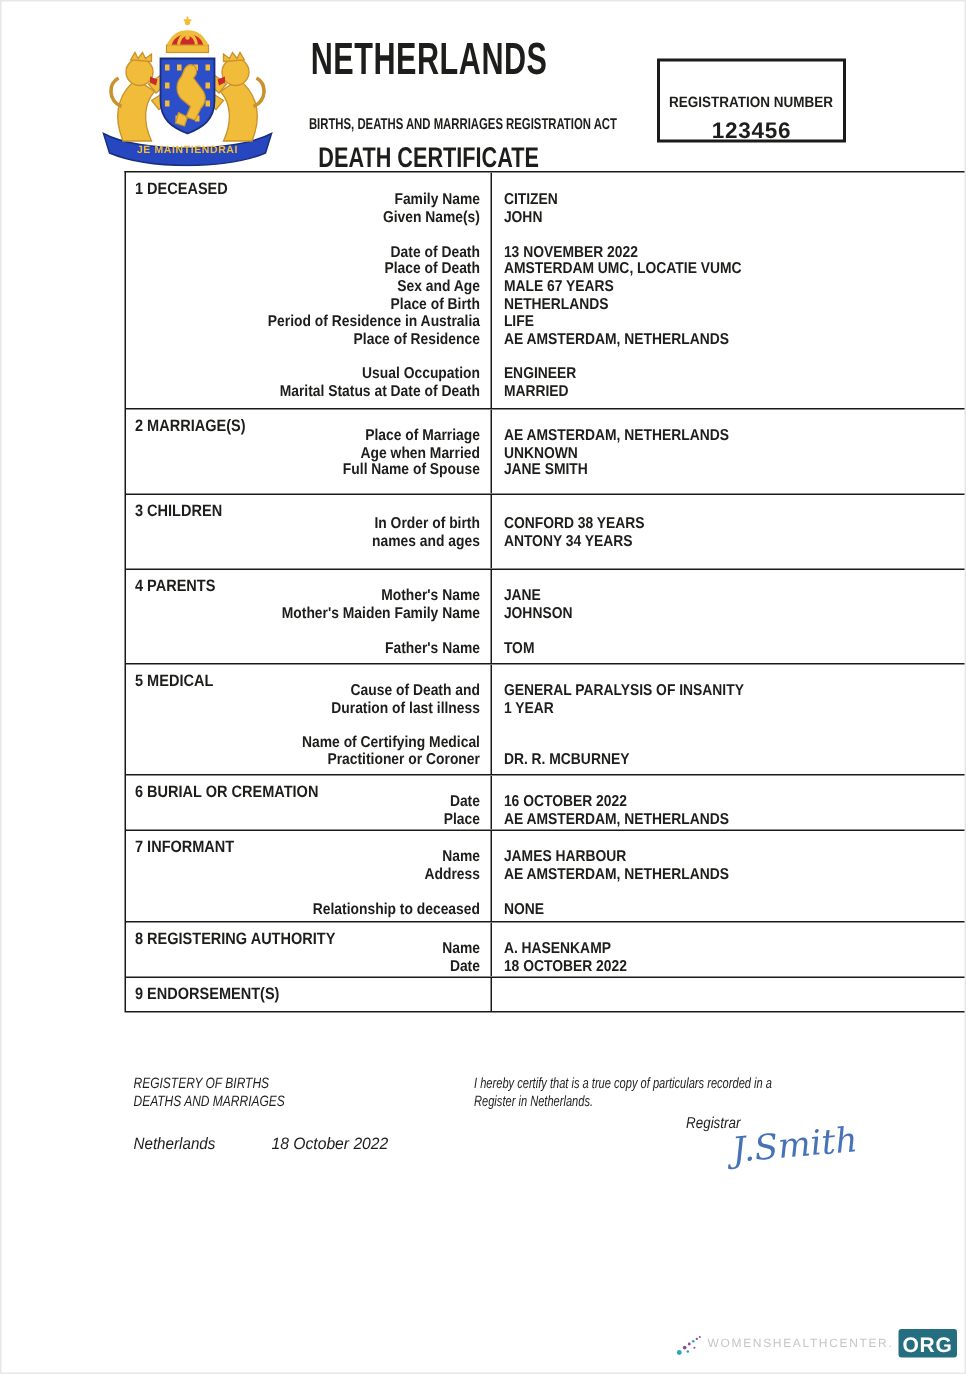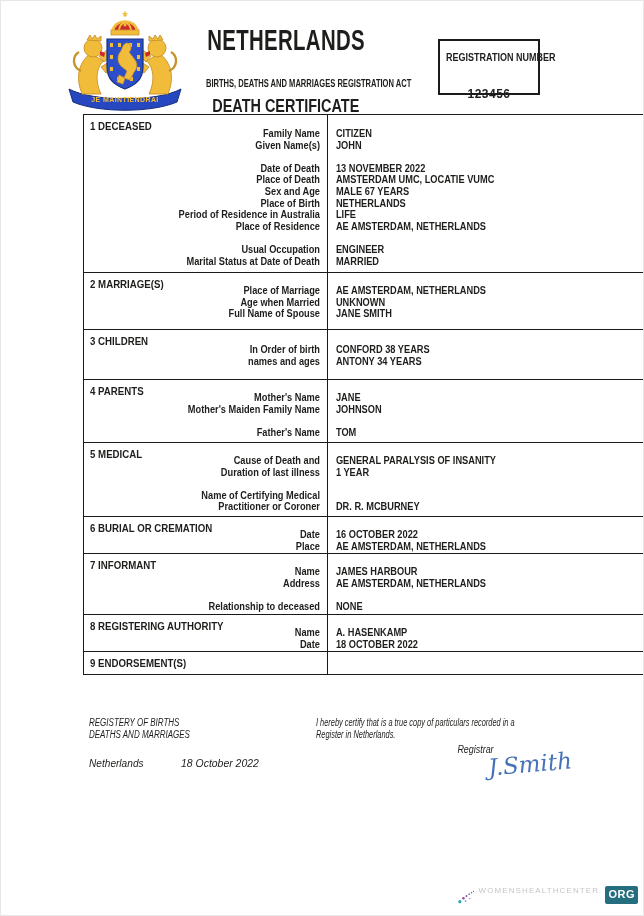--- a/index.html
+++ b/index.html
@@ -11,25 +11,25 @@
   }
   .cx { display:inline-block; transform:scaleX(var(--sx,.78)); transform-origin:var(--o,50%) 0; white-space:nowrap; }
 
   
   .coat { position:absolute; left:60px; top:8px; width:128px; height:102px; }
   .htitles { position:absolute; left:165px; top:22px; width:240px; text-align:center; }
   .country   { font-size:30px; font-weight:bold; letter-spacing:.5px; }
   .act-line  { font-size:10.5px; font-weight:bold; margin-top:20px; }
   .doc-title { font-size:19px;  font-weight:bold; margin-top:6px; }
   .regbox {
-    position:absolute; left:437px; top:38px; width:102px; height:56px;
-    border:2px solid #1b1b1b; text-align:center; padding-top:11px;
+    position:absolute; left:437px; top:38px; width:126px; height:56px;
+    border:2px solid #1b1b1b; text-align:center; padding-top:22px;
   }
   .reg-label  { font-size:10px; font-weight:bold; }
-  .reg-number { font-size:12px; font-weight:bold; margin-top:24px; letter-spacing:.5px; }
+  .reg-number { font-size:15px; font-weight:bold; margin-top:5px; letter-spacing:.5px; }
 
   
   .cert-table {
     position:absolute; left:82px; top:113px; width:564px;
     border:1px solid #1a1a1a; border-bottom:none;
   }
   .cert-section { position:relative; border-bottom:1px solid #1a1a1a; overflow:hidden; }
   .sec-1{height:158px}.sec-2{height:57px}.sec-3{height:50px}.sec-4{height:63px}
   .sec-5{height:74px}.sec-6{height:37px}.sec-7{height:61px}.sec-8{height:37px}.sec-9{height:23px}
   .sec-title {
@@ -61,23 +61,23 @@
   .f-country { position:absolute; left:88px;  top:756px; font-size:11px; font-style:italic; }
   .f-date    { position:absolute; left:180px; top:756px; font-size:11px; font-style:italic; }
   .signature {
     position:absolute; left:484px; top:750px; width:90px; text-align:center;
     font-family:"DejaVu Serif", serif; font-style:italic; font-size:23px;
     color:var(--signature_blue,#4673b8); transform:rotate(-5deg);
   }
 
   
   .watermark { position:absolute; right:5px; top:885px; height:18px; display:flex;
-               gap:3px; cursor:pointer; }
+               align-items:center; gap:3px; cursor:pointer; }
   .wm-text { font-size:8px; letter-spacing:1.1px; color:var(--watermark_gray,#c6c6c6); }
-  .wm-badge { background:var(--badge_teal,#256e80); color:#fff; font-size:11px; font-weight:bold;
+  .wm-badge { background:var(--badge_teal,#256e80); color:#fff; font-size:14px; font-weight:bold;
               padding:2px 3px 1px 3px; border-radius:2px; letter-spacing:.5px; }
 </style>
 </head>
 <body>
 
 <div class="page">
 
   <svg class="coat" viewBox="0 0 128 102" xmlns="http://www.w3.org/2000/svg">
 
     <path d="M8,80 C32,93 96,93 120,80 L116,93 C90,104 38,104 12,93 Z" fill="#2647c0" stroke="#17307e" stroke-width="1"></path>

